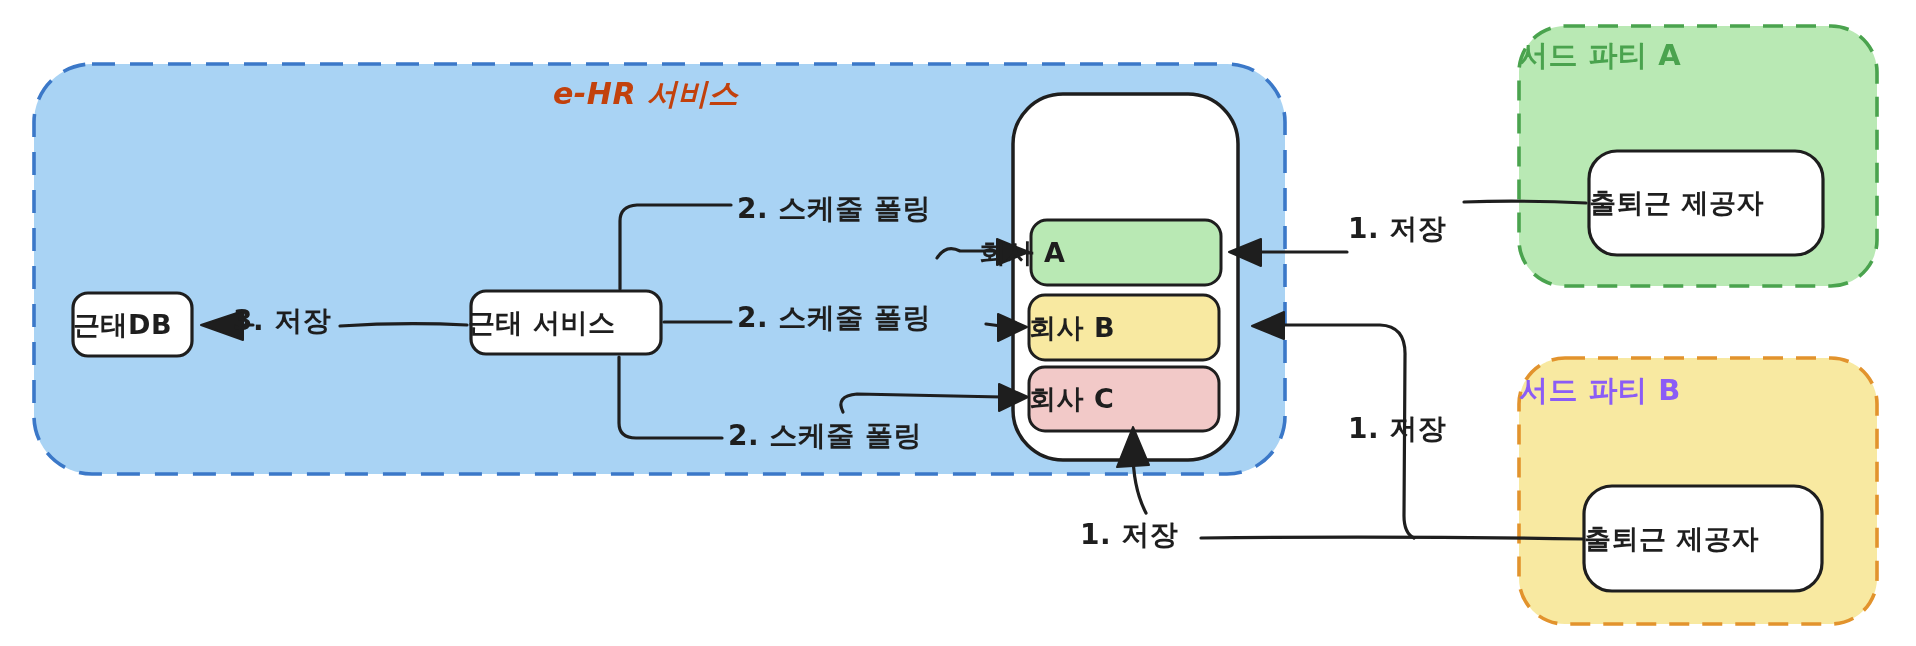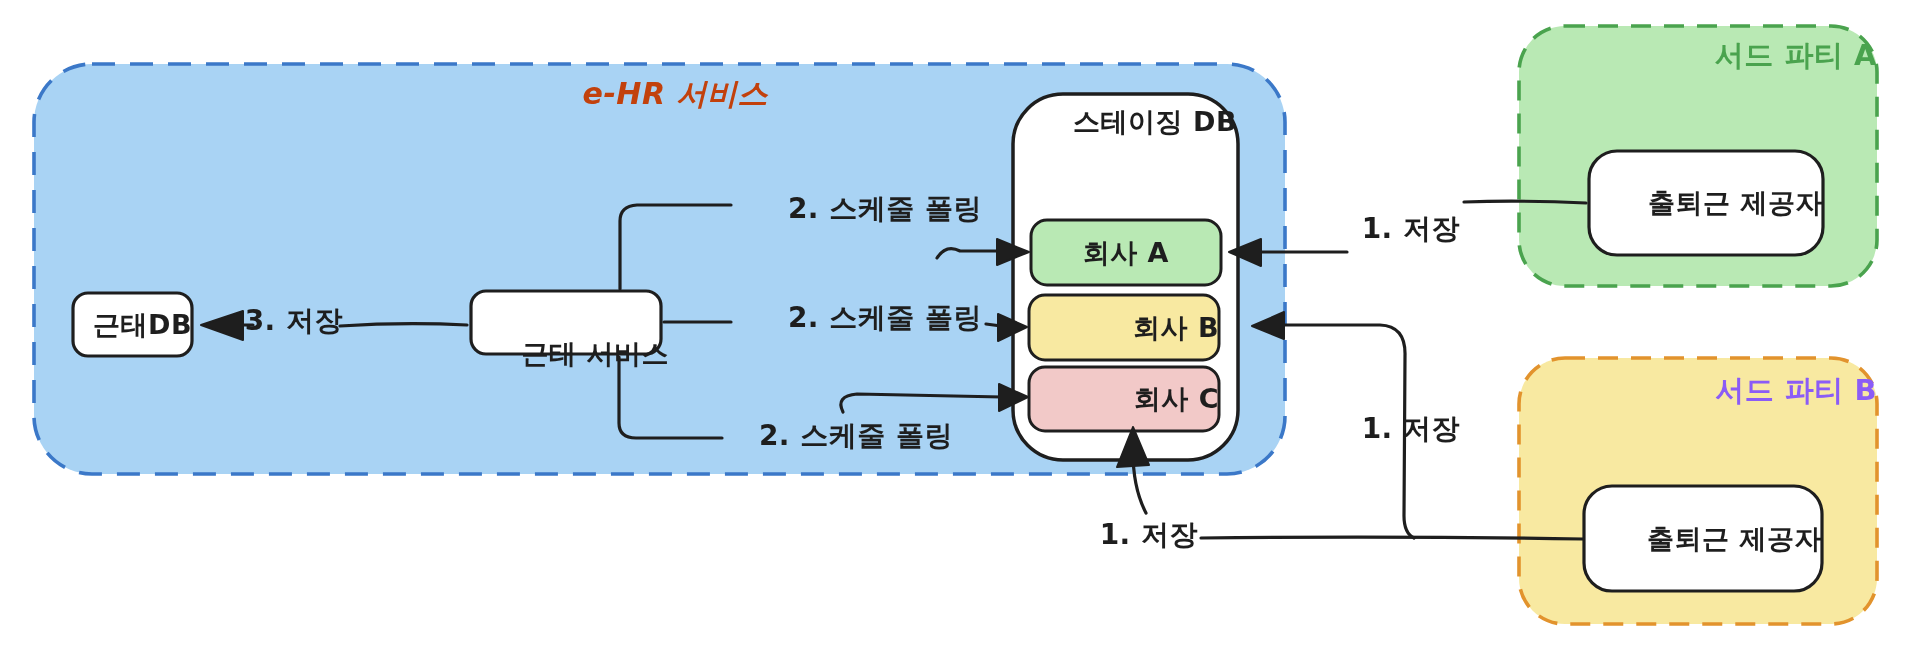--- a/index.html
+++ b/index.html
@@ -10,21 +10,21 @@
     background: #ffffff;
     overflow: hidden;
     font-family: "DejaVu Sans", sans-serif;
     color: #1e1e1e;
   }
   #shapes { position: absolute; left: 0; top: 0; width: 1916px; height: 646px; }
   .lbl {
     position: absolute;
     font-weight: 600;
     white-space: nowrap;
-    text-align: right;
+    text-align: left;
     letter-spacing: 0.5px;
   }
   .box-text { font-size: 27px; }
   .conn-text { font-size: 28px; }
   .region-title { font-size: 29px; }
   .ehr-title { color: #c2410c; font-size: 30px; font-style: italic; }
   .tpa-title { color: #4aa34e; }
   .tpb-title { color: #8b5cf6; }
 </style>
 </head>
@@ -83,28 +83,27 @@
       <polygon points="1027,327 998,314 998,341"></polygon>
       <polygon points="1028,397 999,384 999,411"></polygon>
       <polygon points="1229,252 1261,239 1261,266"></polygon>
       <polygon points="1252,326 1284,312 1284,339"></polygon>
       <polygon points="1133,427 1117,467 1149,465"></polygon>
     </g>
   </svg>
 
   <div class="lbl ehr-title" style="left:553px; top:74px; width:215px;">e-HR 서비스</div>
 
-  <div class="lbl box-text" style="left:1014px; top:104px; width:223px;">스테이징 DB</div>
 
   <div class="lbl box-text" style="left:979px; top:220px; width:190px; line-height:65px;">회사 A</div>
   <div class="lbl box-text" style="left:1029px; top:295px; width:190px; line-height:65px;">회사 B</div>
   <div class="lbl box-text" style="left:73px; top:293px; width:119px; line-height:63px;">근태DB</div>
 
   <div class="lbl box-text" style="left:1029px; top:367px; width:190px; line-height:64px;">회사 C</div>
-  <div class="lbl box-text" style="left:497px; top:291px; width:172px; line-height:63px;margin-top:31px;">근태 서비스</div>
+  <div class="lbl box-text" style="left:468px; top:291px; width:172px; line-height:63px;">근태 서비스</div>
 
   <div class="lbl region-title tpa-title" style="left:1519px; top:36px; width:358px;">서드 파티 A</div>
   <div class="lbl box-text" style="left:1589px; top:151px; width:234px; line-height:104px;">출퇴근 제공자</div>
 
   <div class="lbl region-title tpb-title" style="left:1519px; top:371px; width:358px;">서드 파티 B</div>
   <div class="lbl box-text" style="left:1584px; top:486px; width:238px; line-height:105px;">출퇴근 제공자</div>
 
   <div class="lbl conn-text" style="left:233px; top:302px; width:110px;">3. 저장</div>
 
   <div class="lbl conn-text" style="left:737px; top:190px; width:245px;">2. 스케줄 폴링</div>

